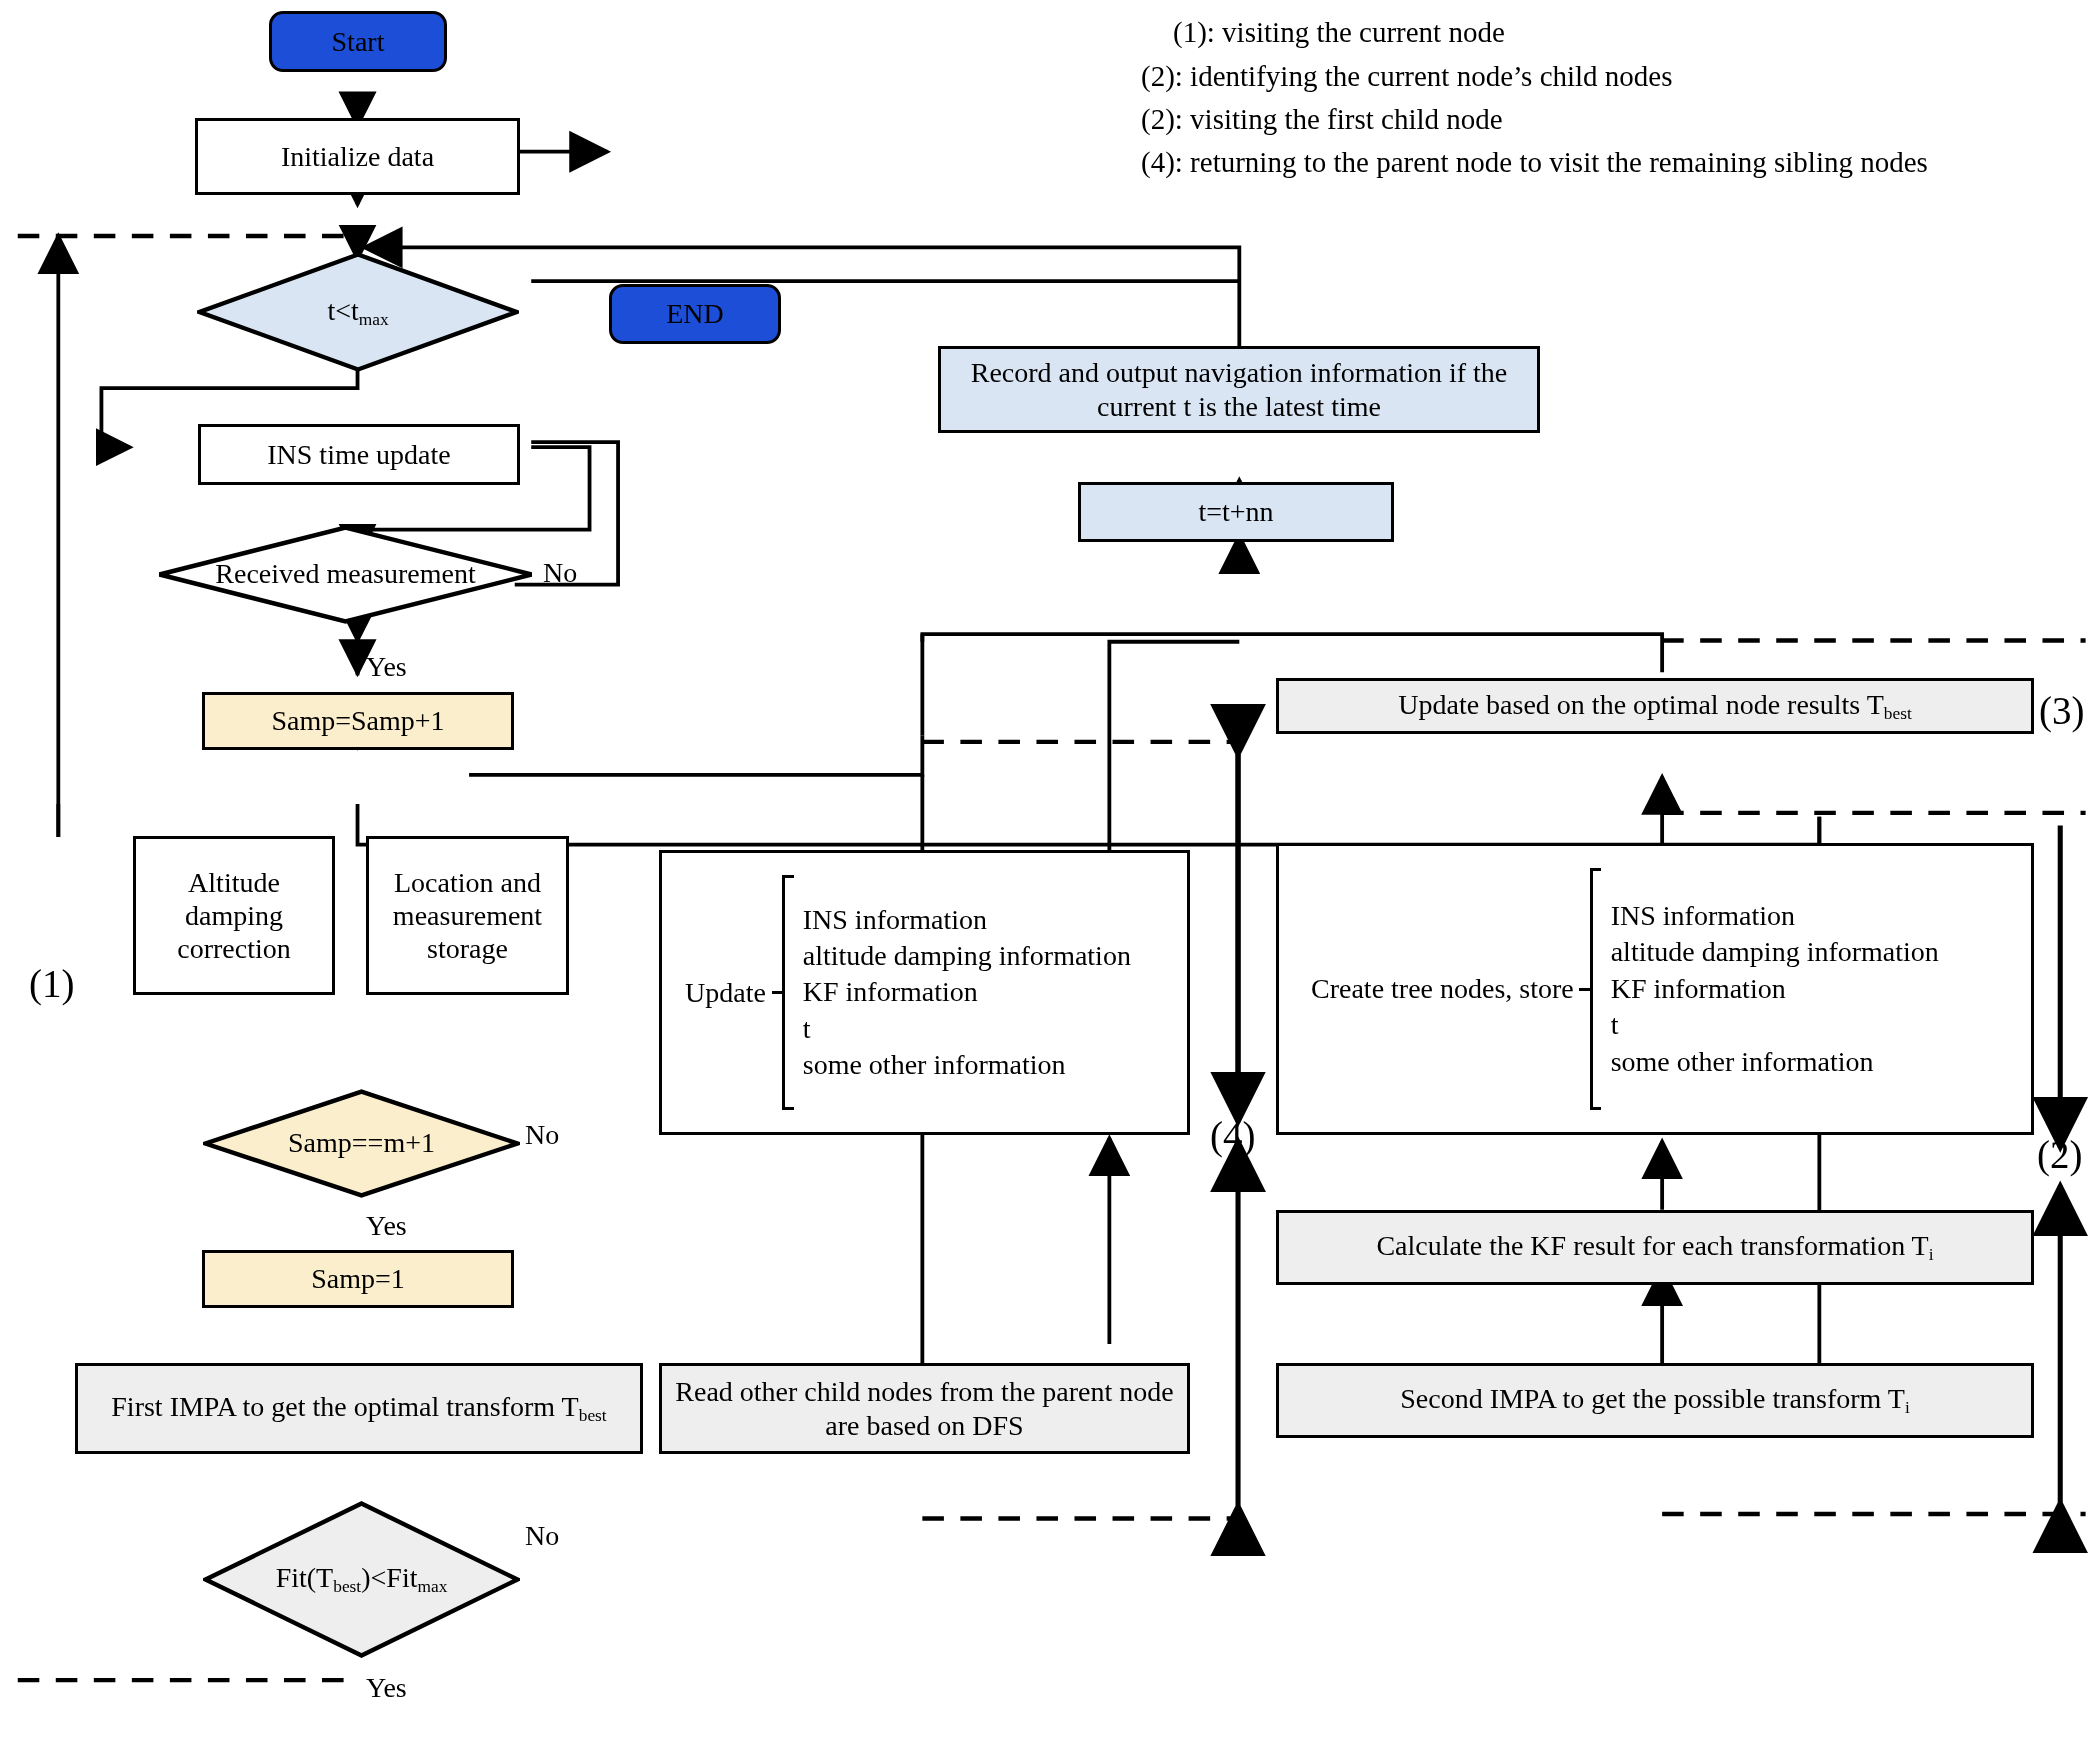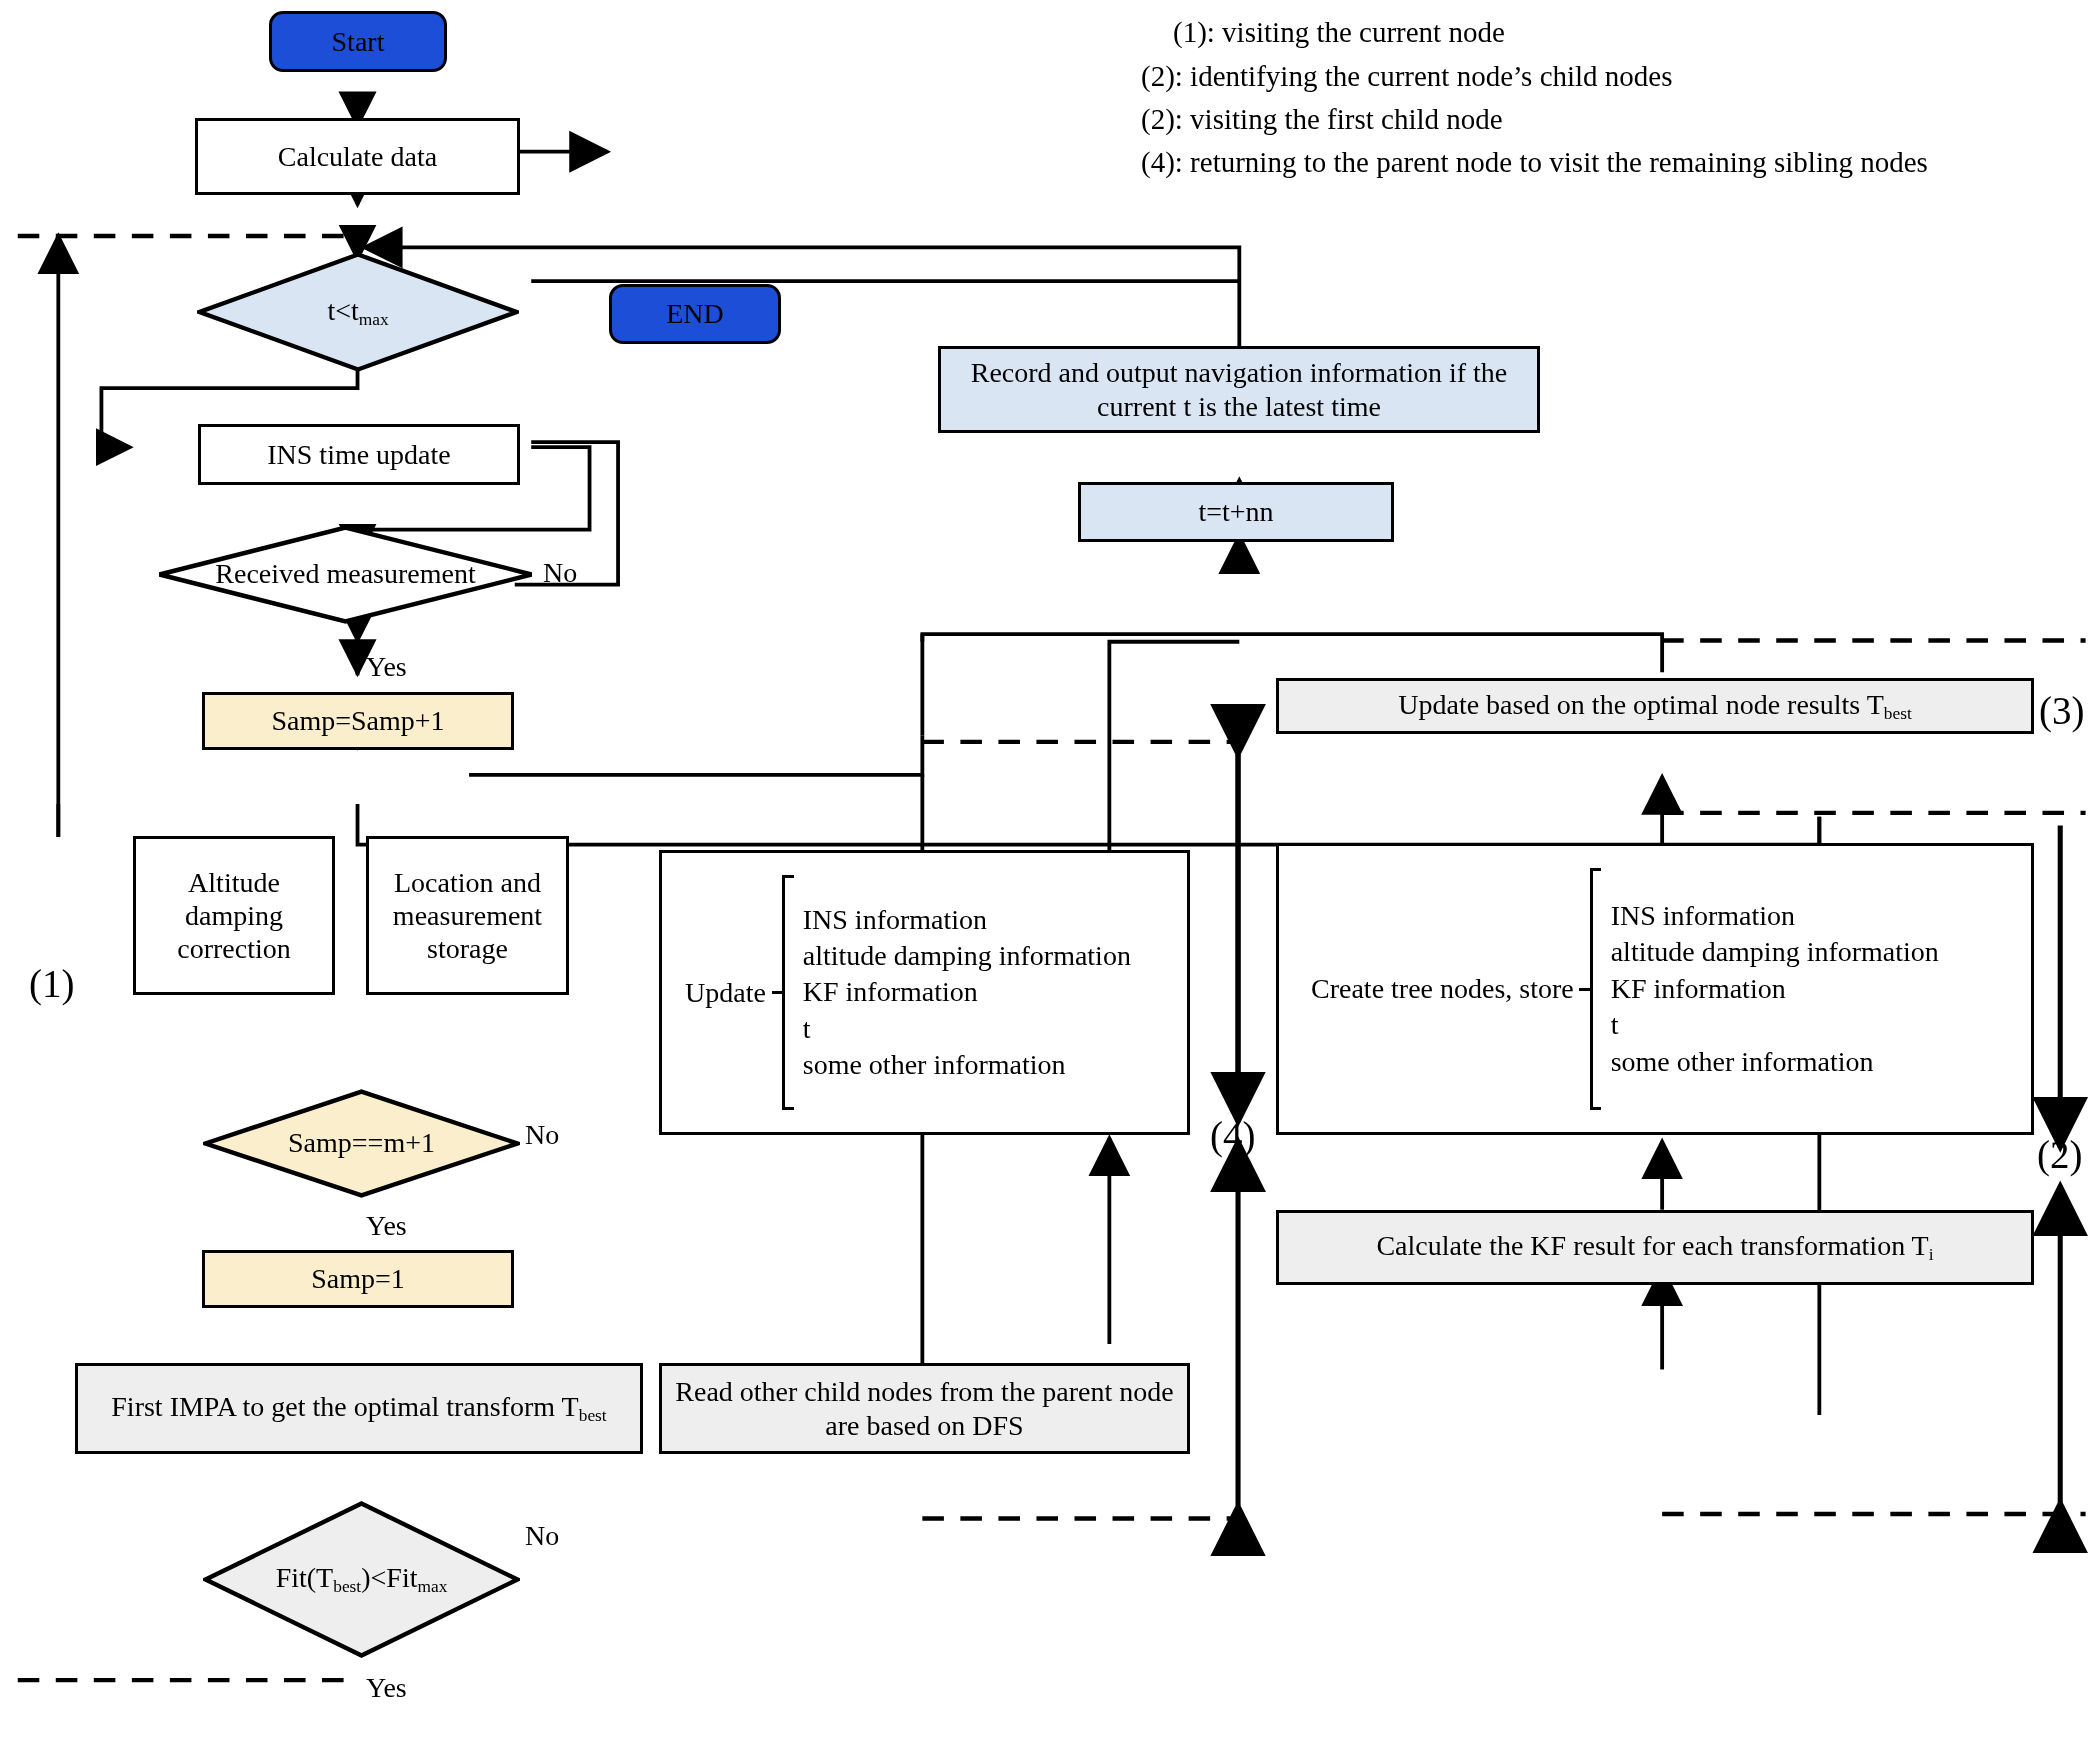--- a/index.html
+++ b/index.html
@@ -147,21 +147,21 @@
   <div class="legend" style="left:1141px;top:11.4px;margin-left:32px;">(1): visiting the current node</div>
   <div class="legend" style="left:1141px;top:55px;">(2): identifying the current node’s child nodes</div>
   <div class="legend" style="left:1141px;top:98px;">(2): visiting the first child node</div>
   <div class="legend" style="left:1141px;top:141px;text-align:right;">(4): returning to the parent node to visit the remaining sibling nodes</div>
 
   <div class="node green" style="left:269px;top:11.4px;width:178px;height:61px;">
     <span>Start</span>
   </div>
 
   <div class="node plain" style="left:195px;top:118px;width:325px;height:77px;">
-    <span>Calculate data</span>
+    <span>Initialize data</span>
   </div>
 
   <div class="diamond" style="left:197px;top:252px;width:322px;height:120px;">
     <svg class="dshape" viewBox="0 0 508 190" preserveAspectRatio="none">
       <polygon points="254,4 504,95 254,186 4,95" fill="#d9e5f3" stroke="#000" stroke-width="7"></polygon>
     </svg>
     <div class="dtext">
       <span><span>t&lt;t</span><sub>max</sub></span>
     </div>
   </div>
@@ -272,20 +272,25 @@
       </div>
     </div>
   </div>
 
   <div class="node grey" style="left:1276px;top:1210px;width:758px;height:75px;">
     <span>
       <span>Calculate the KF result for each transformation T</span><sub>i</sub>
     </span>
   </div>
 
+  <div class="node grey" style="left:1276px;top:1363px;width:758px;height:75px;">
+    <span>
+      <span>Second IMPA to get the possible transform T</span><sub>i</sub>
+    </span>
+  </div>
 
   <div class="lbl" style="left:543px;top:559px;">No</div>
   <div class="lbl" style="left:366px;top:653px;">Yes</div>
   <div class="lbl" style="left:525px;top:1121px;">No</div>
   <div class="lbl" style="left:366px;top:1212px;">Yes</div>
   <div class="lbl" style="left:525px;top:1522px;">No</div>
   <div class="lbl" style="left:366px;top:1674px;">Yes</div>
 
   <div class="bignum" style="left:29px;top:964px;">(1)</div>
   <div class="bignum" style="left:2037px;top:1135px;">(2)</div>

